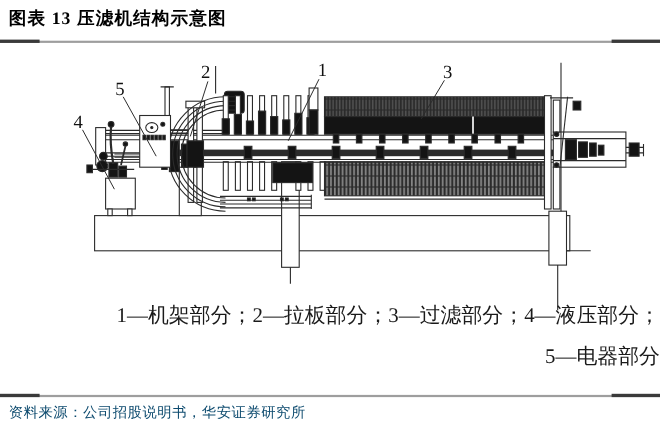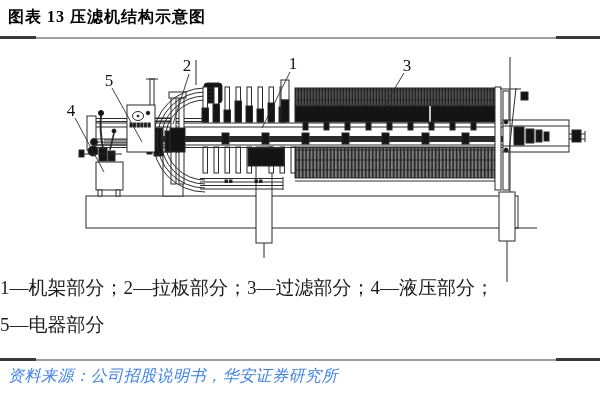--- a/index.html
+++ b/index.html
@@ -13,28 +13,28 @@
     font-size:16px;font-weight:bold;color:#000000;letter-spacing:1px;
   }
   .rule{position:absolute;left:0;width:600px;height:3px;}
   .rule .base{position:absolute;left:0;right:0;top:1px;height:1.5px;background:#9e9e9e;}
   .rule .seg-l{position:absolute;left:0;top:0;width:36px;height:3px;background:#3a3a3a;}
   .rule .seg-r{position:absolute;left:556px;top:0;width:44px;height:3px;background:#3a3a3a;}
   .rule-top{top:36px;}
   .rule-bottom{top:358px;}
   svg.diagram{position:absolute;left:0;top:44px;}
   .caption{
-    position:absolute;left:0;top:276px;width:600px;text-align:left;
+    position:absolute;left:0;top:276px;width:600px;text-align:right;
     color:#1a1a1a;font-size:19px;line-height:1.0;
   }
   .caption .l1{margin:0 0 0 0;padding-top:2px;}
   .caption .l2{margin:0;padding-top:18px;}
   .source{
     position:absolute;left:8px;top:366px;width:560px;
-    font-size:16px;color:#3b82f6;letter-spacing:0.5px;font-style:italic;
+    font-size:13px;color:#0c4a6e;letter-spacing:0.5px;
   }
   text.plabel{font-family:"Liberation Serif","DejaVu Serif",serif;font-size:17px;fill:#111;}
 </style>
 </head>
 <body>
 
 <div class="title">图表 13 压滤机结构示意图</div>
 
 <div class="rule rule-top">
   <span class="base"></span>

